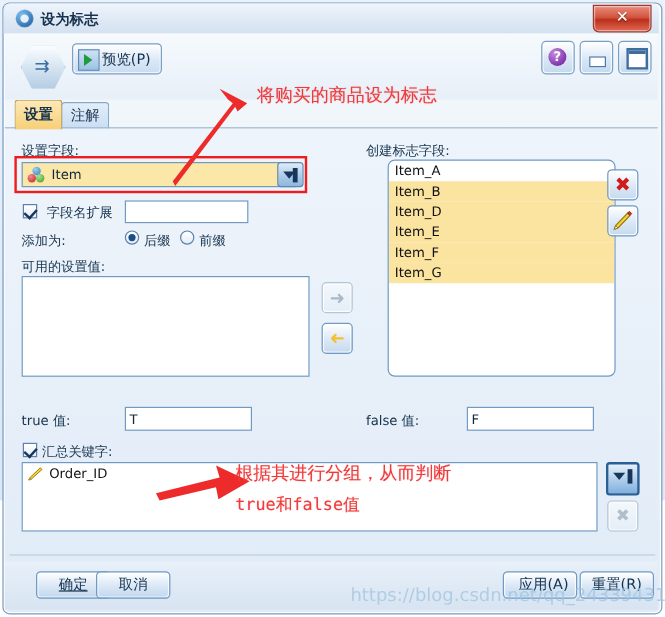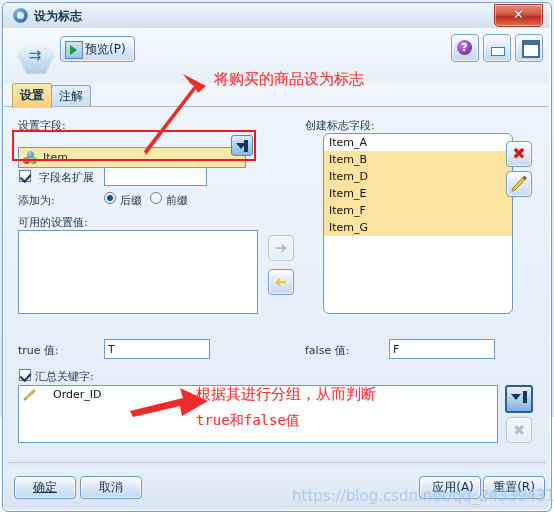--- a/index.html
+++ b/index.html
@@ -139,21 +139,21 @@
     position:absolute;left:4px;top:106px;width:544px;height:362px;
     background:linear-gradient(#eef4fb,#e2ecf7);
     border-top:1px solid #9fb9d2;
     box-sizing:border-box;
   }
   .lbl{
     position:absolute;font-size:11px;color:#16334e;white-space:nowrap;
   }
   
   .fieldsel{
-    position:absolute;left:14px;top:40px;width:228px;height:21px;
+    position:absolute;left:14px;top:28px;width:228px;height:21px;
     border:1px solid #6f9ac4;background:#fbe8a8;
     box-sizing:border-box;
     padding-left:16px;
   }
   .fieldsel .fi{
     position:absolute;left:4px;top:3px;width:15px;height:14px;
   }
   .fi .c1,.fi .c2,.fi .c3{position:absolute;width:7px;height:7px;border-radius:50%;}
   .fi .c1{left:4px;top:0;background:radial-gradient(circle at 35% 30%,#9fd0f0,#2f7fc0);}
   .fi .c2{left:0;top:6px;background:radial-gradient(circle at 35% 30%,#ef8d8d,#c01f1f);}
@@ -222,21 +222,21 @@
     cursor:pointer;box-sizing:border-box;
   }
   .sqbtn.disabled{
     background:linear-gradient(#f4f8fc,#e5edf6);
     border-color:#b3c6d8;cursor:default;
   }
   .ic{position:absolute;left:0;top:0;width:100%;height:100%;
      text-align:center;font-size:15px;line-height:24px;}
   .keyrow{
     position:absolute;left:0;top:0;height:18px;line-height:18px;
-    padding-left:34px;font-size:11px;color:#111;
+    padding-left:22px;font-size:11px;color:#111;
   }
   .penicon{
     position:absolute;left:4px;top:3px;width:14px;height:12px;
   }
   
   .anno{
     position:absolute;color:#f03a3a;font-size:15px;white-space:nowrap;
     font-family:"DejaVu Serif","Liberation Serif",serif;
     text-shadow:0 0 1px rgba(240,58,58,.4);
   }
@@ -391,20 +391,20 @@
     <polygon points="183,74 206,86 198,93 196,89 146,155 144,151 194,86 190,83" fill="#ee2b2b"></polygon>
     <polygon points="115,141 191,82 205,85 197,93 196,88 120,148" fill="#ee2b2b" opacity="0"></polygon>
     <polygon points="130,411 183,398 180,388 208,401 182,416 180,406 133,417" fill="#ee2b2b"></polygon>
   </svg>
   <div class="anno" style="left:214px;top:70px;">将购买的商品设为标志</div>
   <div class="anno" style="left:196px;top:385px;">根据其进行分组，从而判断</div>
   <div class="anno mono" style="left:196px;top:412px;">true和false值</div>
 
   <div class="sep"></div>
   <div class="btnbar">
-    <div class="pbtn" style="left:10px;text-decoration:underline;">确定</div>
+    <div class="pbtn" style="left:26px;text-decoration:underline;">确定</div>
     <div class="pbtn" style="left:76px;">取消</div>
     <div class="pbtn" style="left:415px;padding-left:12px;">应用(A)</div>
     <div class="pbtn" style="left:479px;">重置(R)</div>
   </div>
 
   <div class="watermark">https://blog.csdn.net/qq_24339431</div>
 </div>
 
 </body></html>

